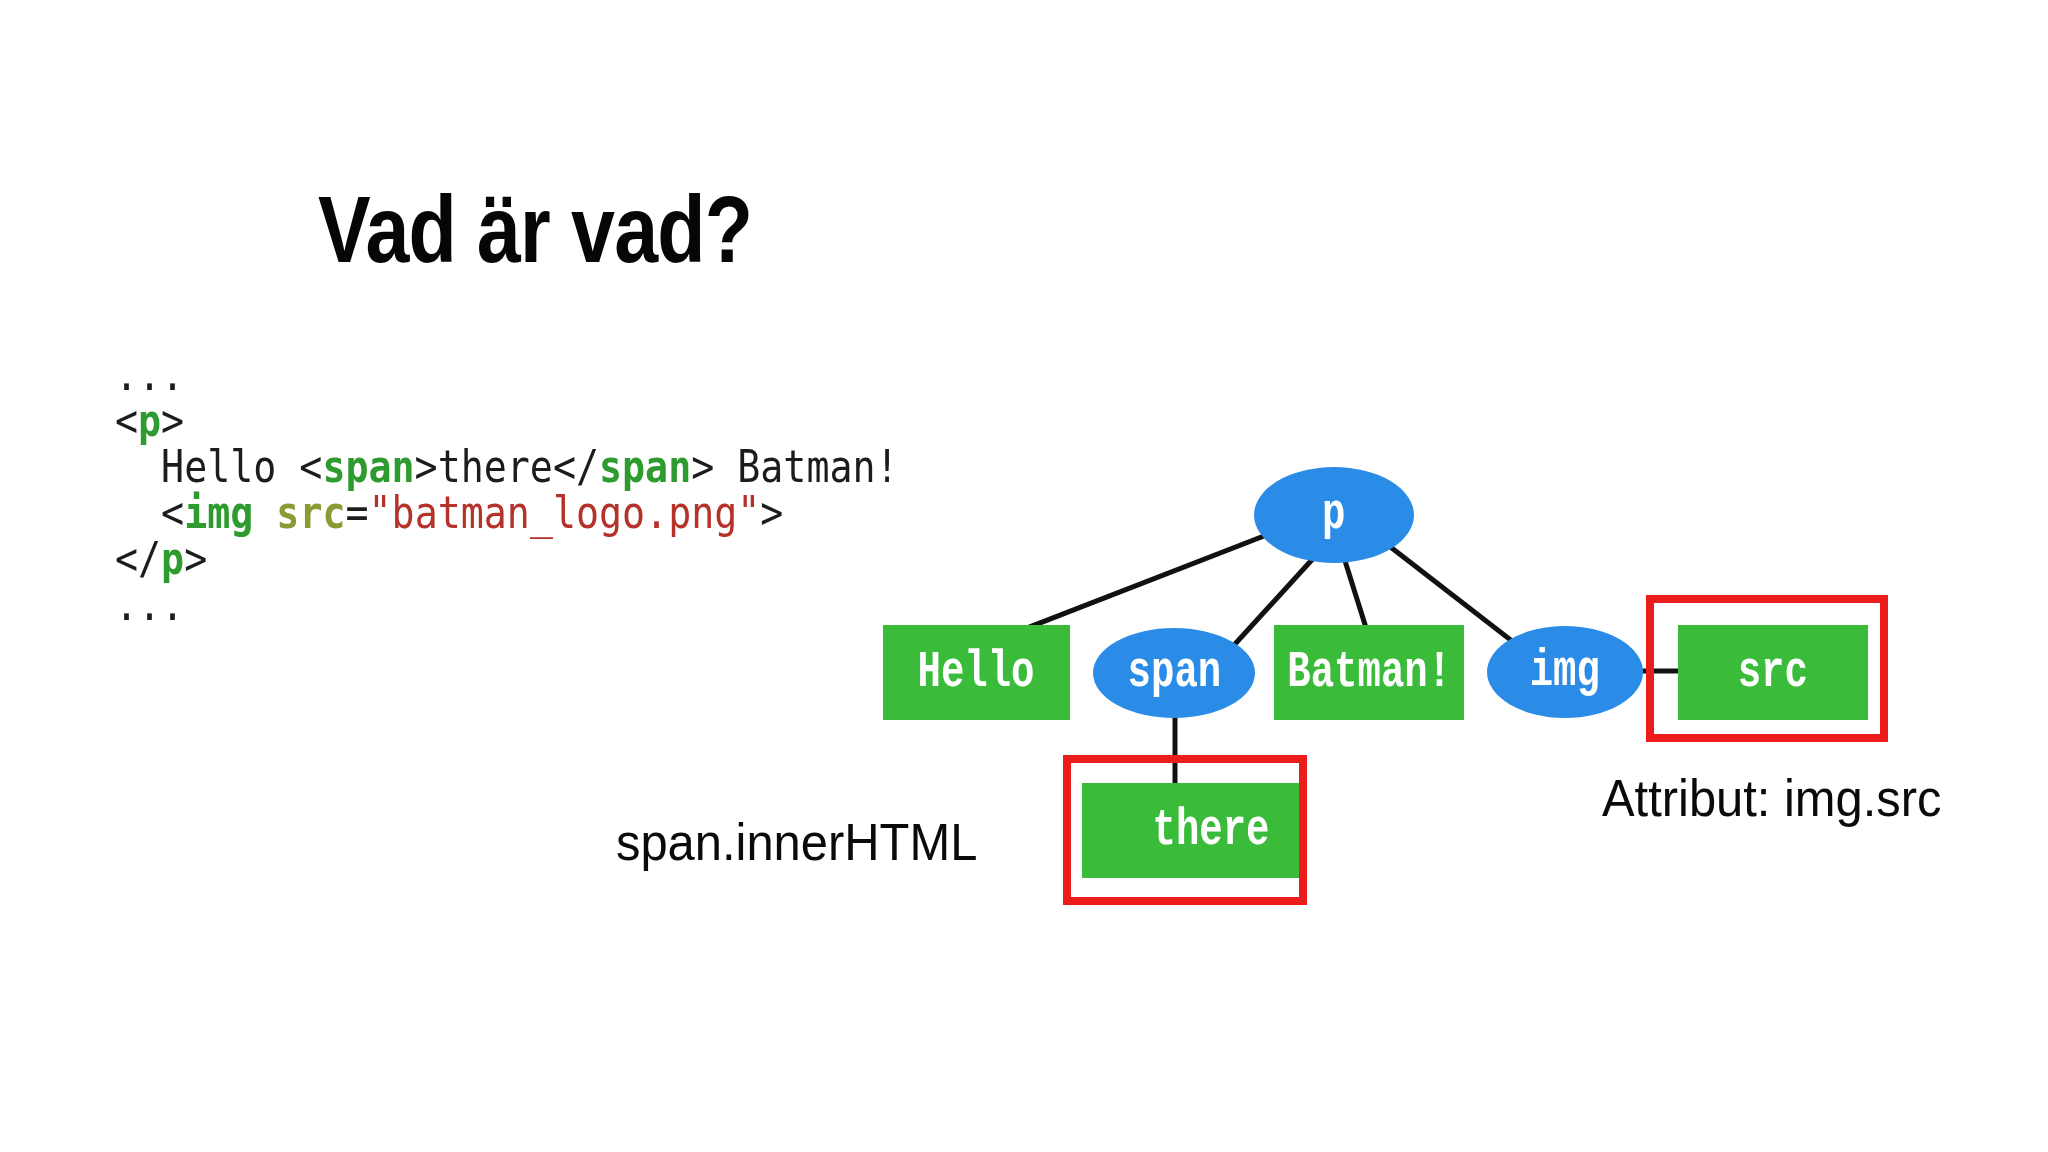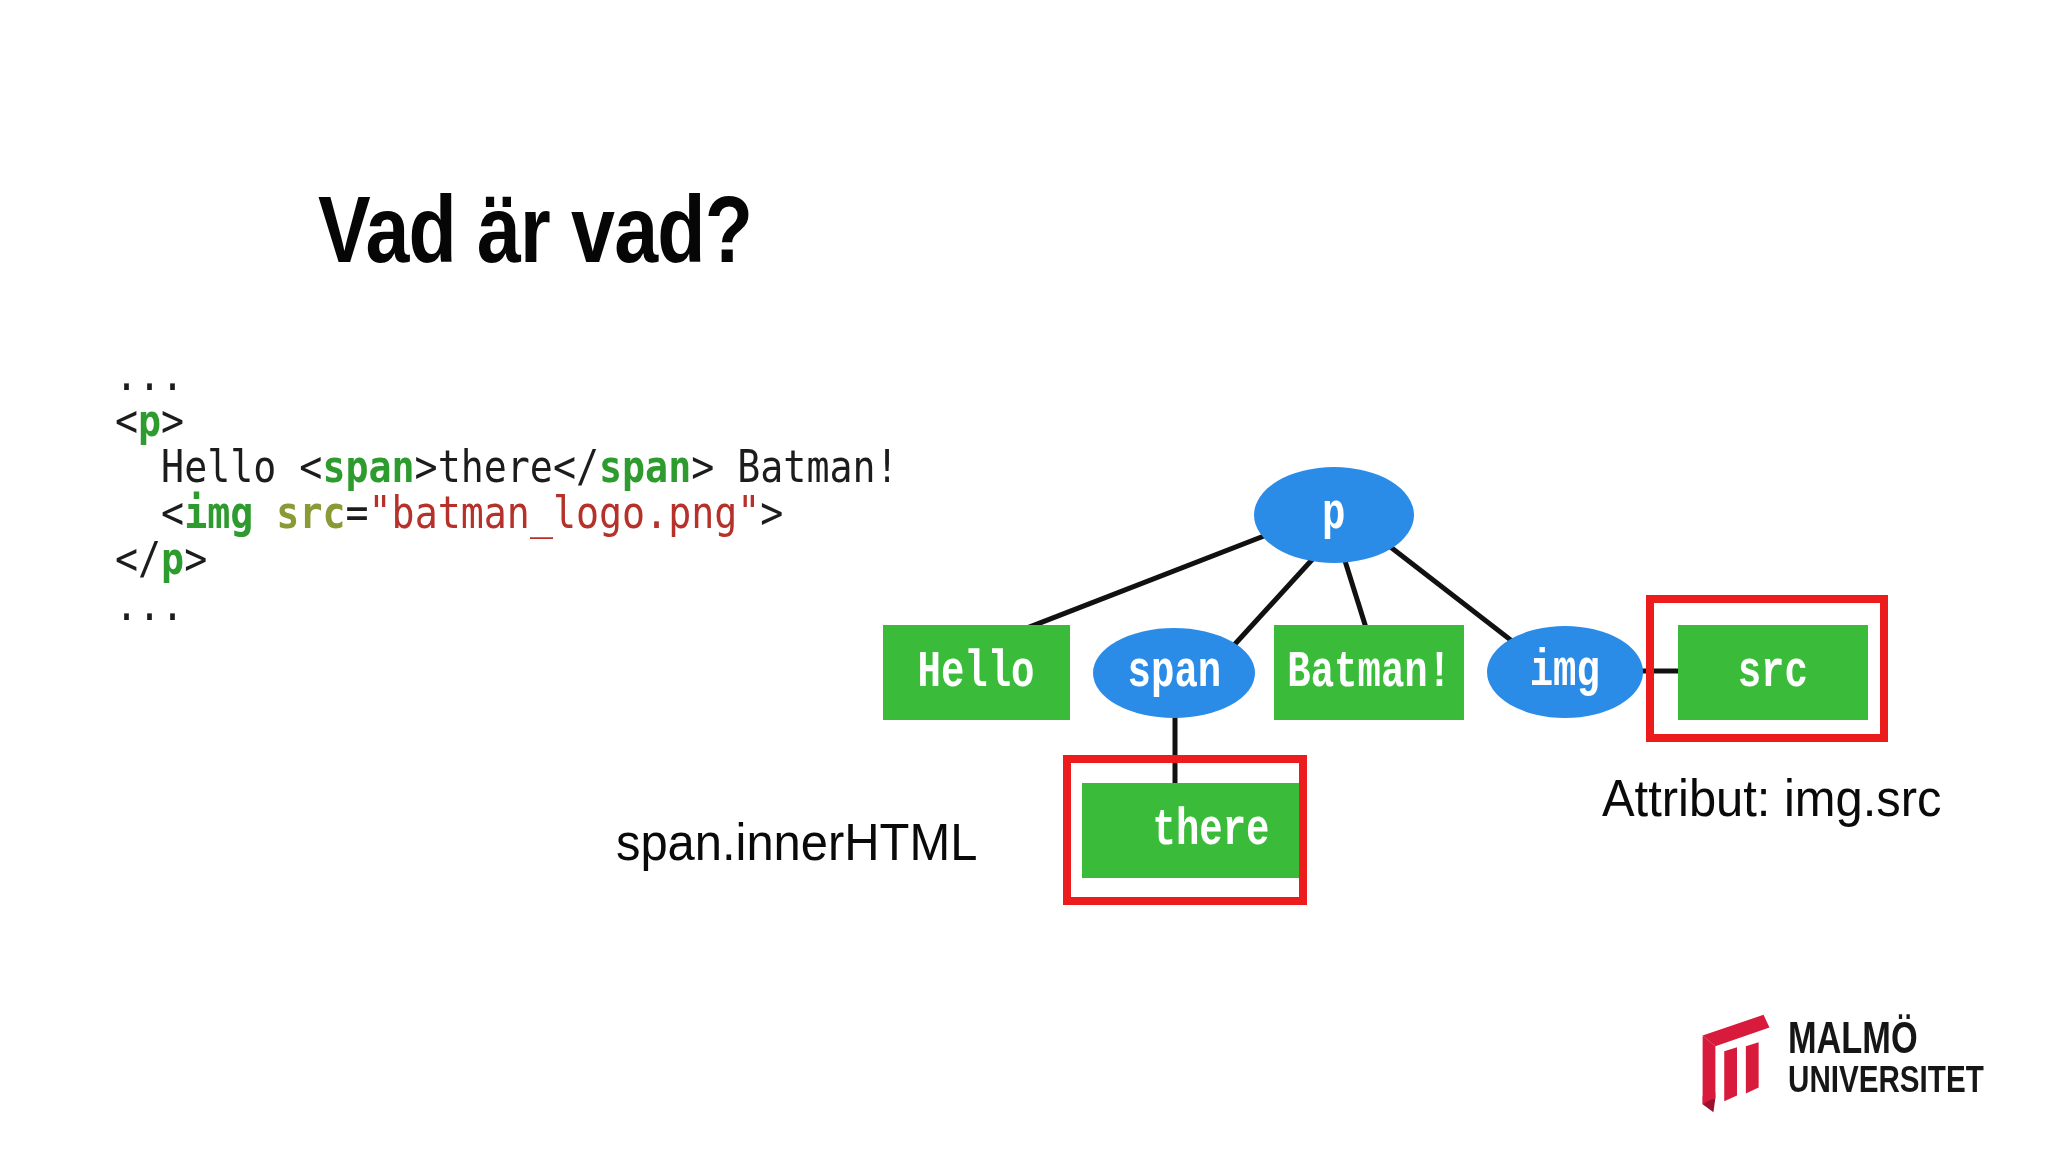--- a/index.html
+++ b/index.html
@@ -89,28 +89,14 @@
       <div class="node rect" style="left: 1082px; top: 783px; width: 190px; height: 95px; padding-left: 34px;">
         <span class="node-label">there</span>
       </div>
       <div class="hl-box" style="left: 1063px; top: 755px; width: 228px; height: 134px;"></div>
       <div class="hl-box" style="left: 1646px; top: 595px; width: 226px; height: 131px;"></div>
     </div>
 
   <div class="label label-innerhtml">span.innerHTML</div>
   <div class="label label-attribut">Attribut: img.src</div>
 
-  <div class="logo">
-    <svg class="logo-mark" viewBox="0 0 100 120">
-      <polygon points="14,34 76,13 82,26 27,45" fill="var(--logo_red)"></polygon>
-      <polygon points="14,34 27,45 27,98 14,104" fill="var(--logo_red)"></polygon>
-      <polygon points="14,104 14,96 27,92 27,98" fill="var(--logo_red)"></polygon>
-      <polygon points="14,104 25,112 27,98 21,100" fill="var(--logo_red_dark)"></polygon>
-      <polygon points="36,50 49,46 49,95 36,101" fill="var(--logo_red)"></polygon>
-      <polygon points="58,45 71,41 71,87 58,93" fill="var(--logo_red)"></polygon>
-    </svg>
-    <div class="logo-text">
-      <div class="logo-line1">MALMÖ</div>
-      <div class="logo-line2">UNIVERSITET</div>
-    </div>
-  </div>
 
 </div>
 
 </body></html>

